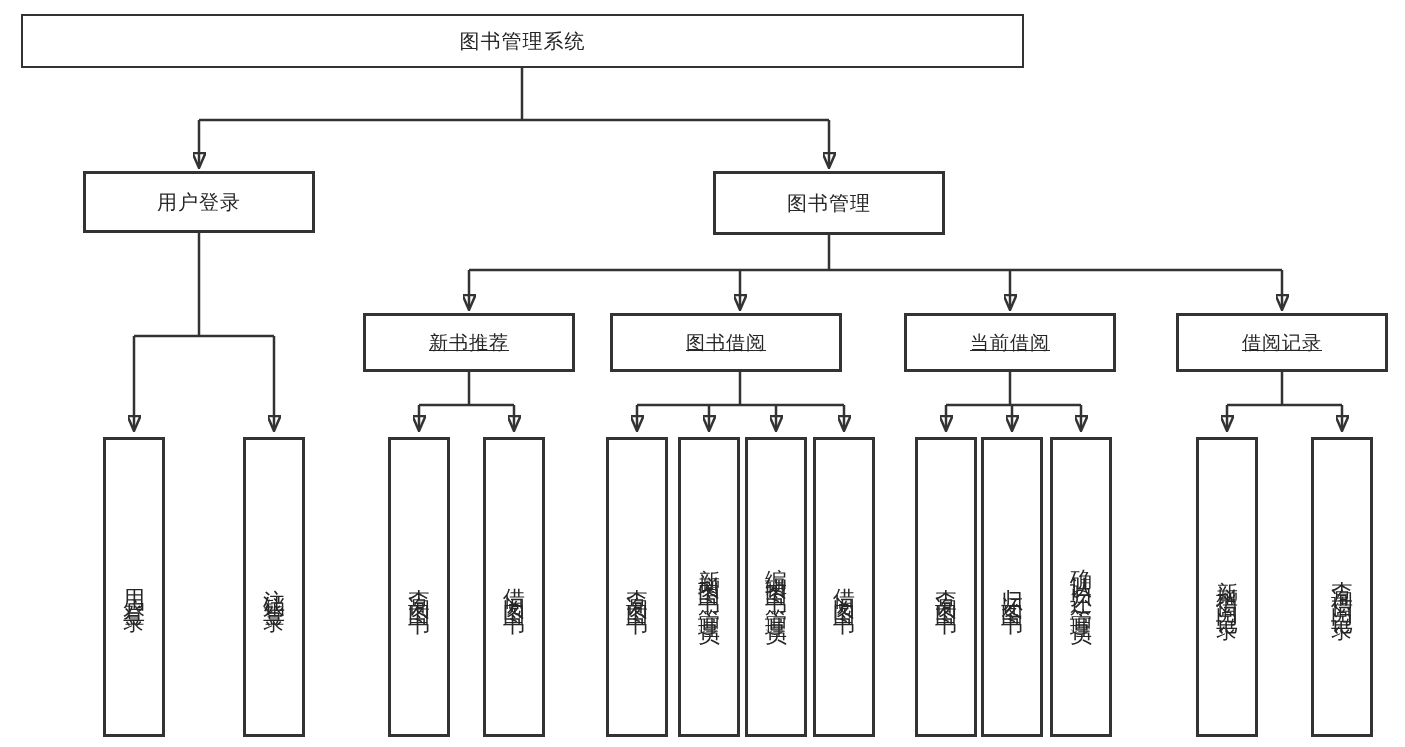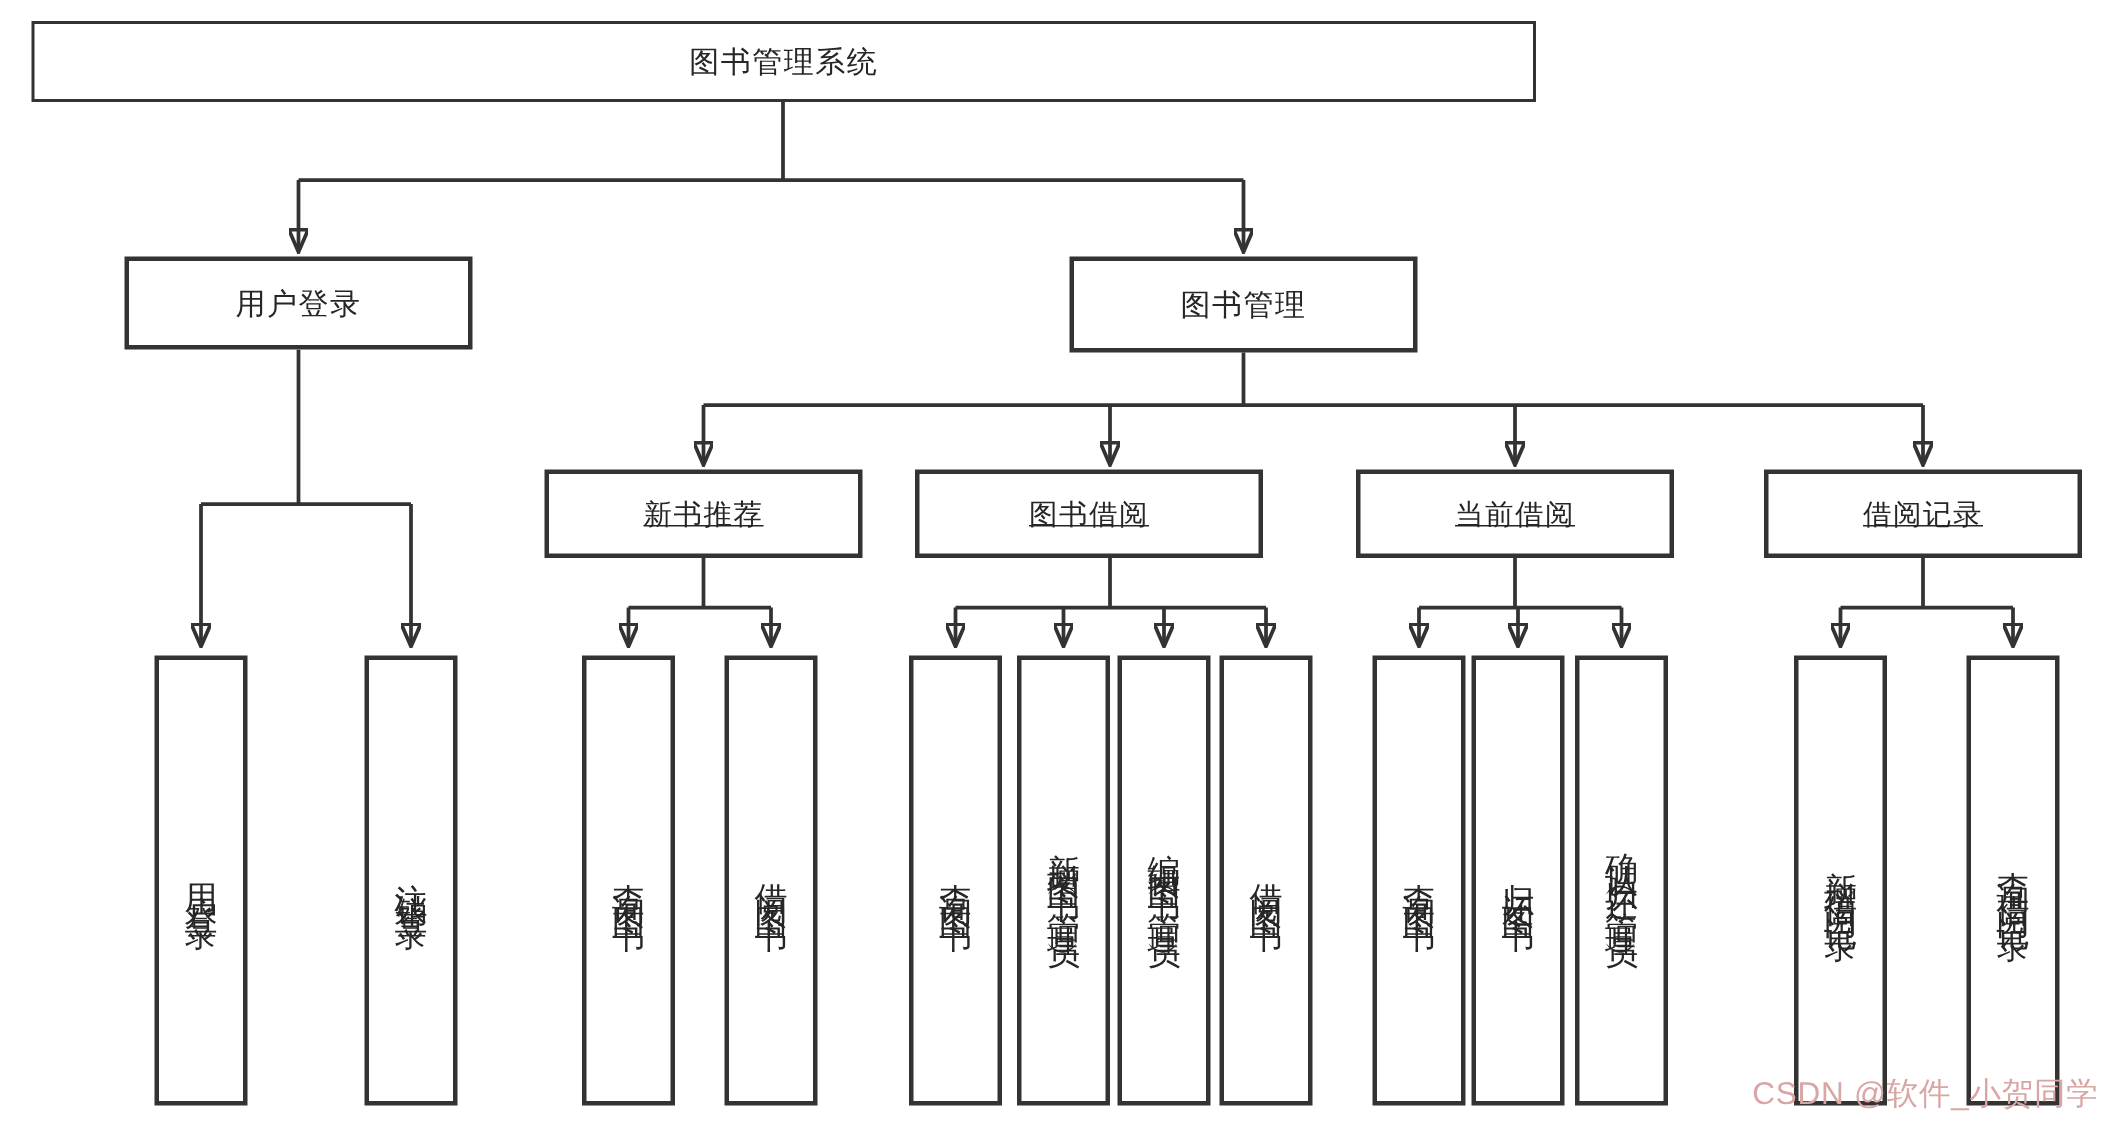--- a/index.html
+++ b/index.html
@@ -135,15 +135,14 @@
   <div class="box leaf" style="left:745px;top:437px;width:62px;height:300px;">编辑图书（管理员）</div>
   <div class="box leaf" style="left:813px;top:437px;width:62px;height:300px;">借阅图书</div>
 
   <div class="box leaf" style="left:915px;top:437px;width:62px;height:300px;">查询图书</div>
   <div class="box leaf" style="left:981px;top:437px;width:62px;height:300px;">归还图书</div>
   <div class="box leaf" style="left:1050px;top:437px;width:62px;height:300px;">确认归还（管理员）</div>
 
   <div class="box leaf" style="left:1196px;top:437px;width:62px;height:300px;">新增借阅记录</div>
   <div class="box leaf" style="left:1311px;top:437px;width:62px;height:300px;">查询借阅记录</div>
 
-  <div class="watermark">CSDN @软件_小贺同学</div>
 
 </div>
 
 </body></html>

